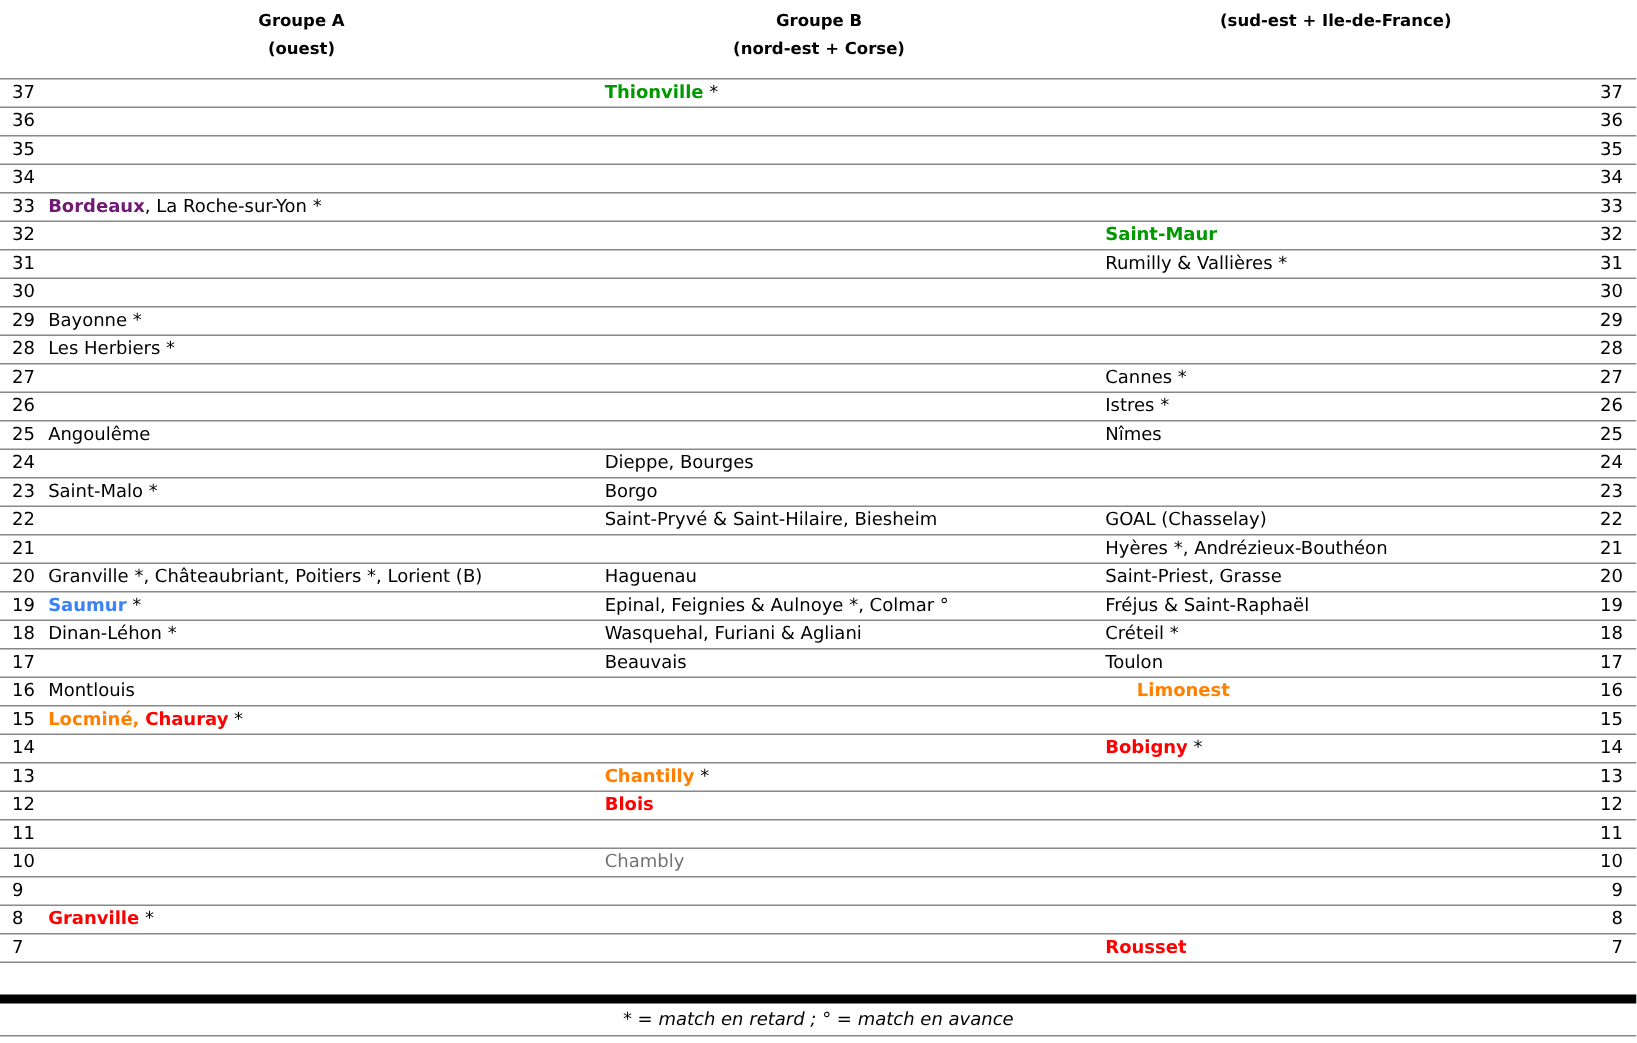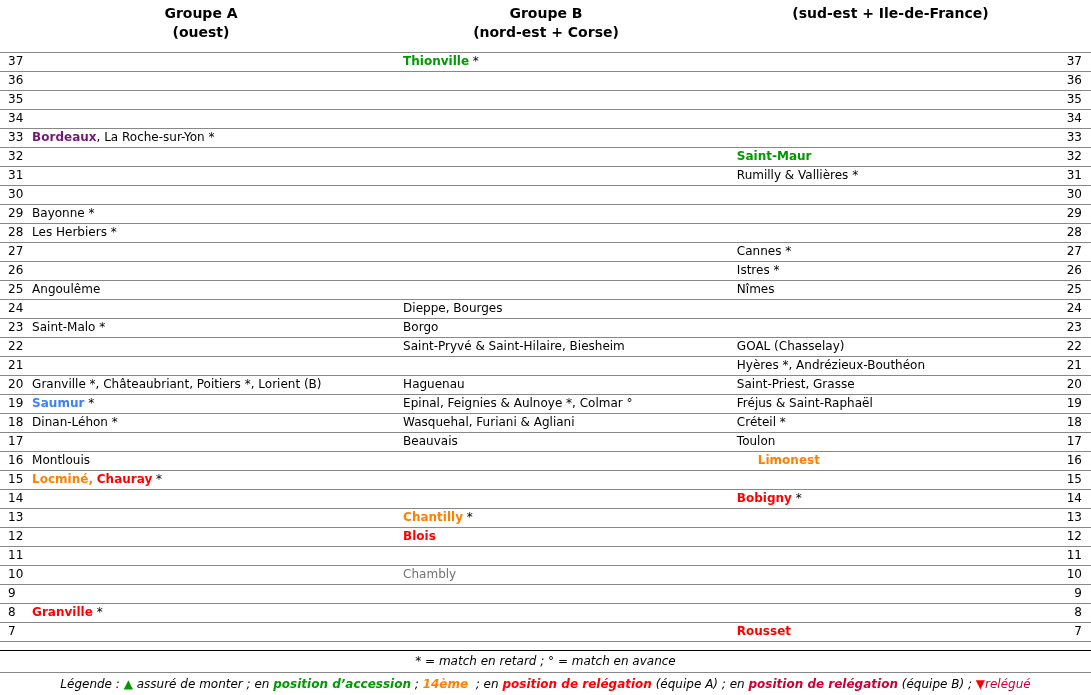--- a/index.html
+++ b/index.html
@@ -5,35 +5,35 @@
   html,body{margin:0;padding:0;background:#ffffff;}
   body{
     width:1091px;height:695px;
     font-family:"DejaVu Sans","Liberation Sans",sans-serif;
     font-size:12px;color:#000;
   }
   .page{width:1091px;}
   
   .header{display:flex;height:52px;padding-top:4px;box-sizing:border-box;}
   .spacer{width:30px;}
-  .gh{font-weight:bold;font-size:14px;text-align:center;line-height:19px;}
+  .gh{font-weight:bold;font-size:11px;text-align:center;line-height:19px;}
   .gh.a{width:342px}.gh.b{width:348px}.gh.c{width:341px}
   
   #rows{border-bottom:1px solid #888888;}
   .row{display:flex;height:18px;line-height:17px;border-top:1px solid #888888;}
   .rank{width:30px;box-sizing:border-box;}
   .rank.left{padding-left:8px;}
   .rank.right{text-align:right;padding-right:9px;}
   .cell{box-sizing:border-box;overflow:hidden;white-space:pre;}
   .cell.a{width:342px;padding-left:3px;}
   .cell.b{width:348px;padding-left:2px;margin-left:44px;}
   .cell.c{width:341px;padding-left:2px;}
   
   .footnote{
-    margin-top:8px;border-top:1px solid #000000;border-bottom:1px solid #888888;
+    margin-top:21px;border-top:6px solid #000000;border-bottom:1px solid #888888;
     height:21px;line-height:21px;text-align:center;font-style:italic;
   }
   .legend{
     height:22px;line-height:22px;border-bottom:1px solid #888888;
     text-align:center;font-style:italic;white-space:pre;
   }
 </style>
 </head>
 <body>
 

